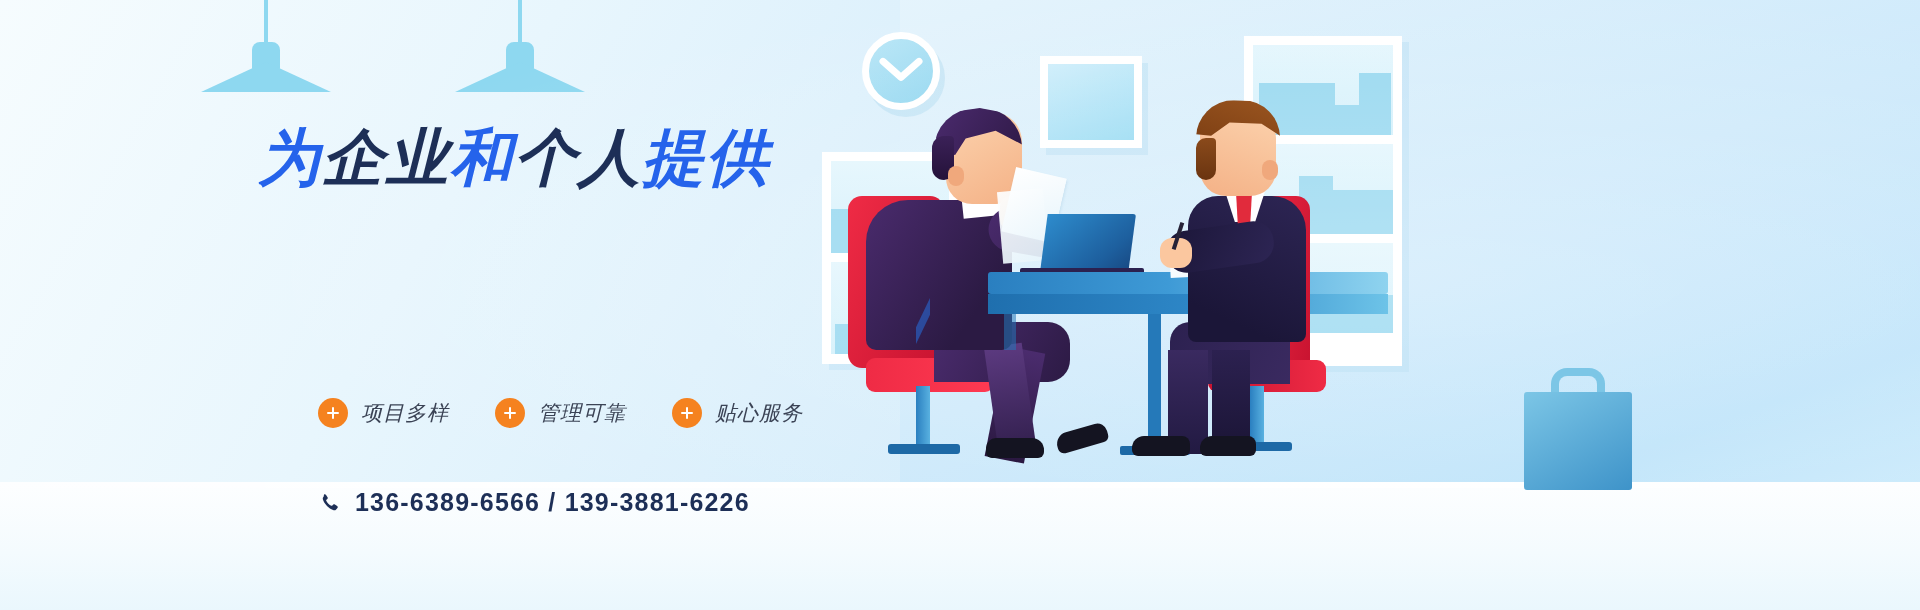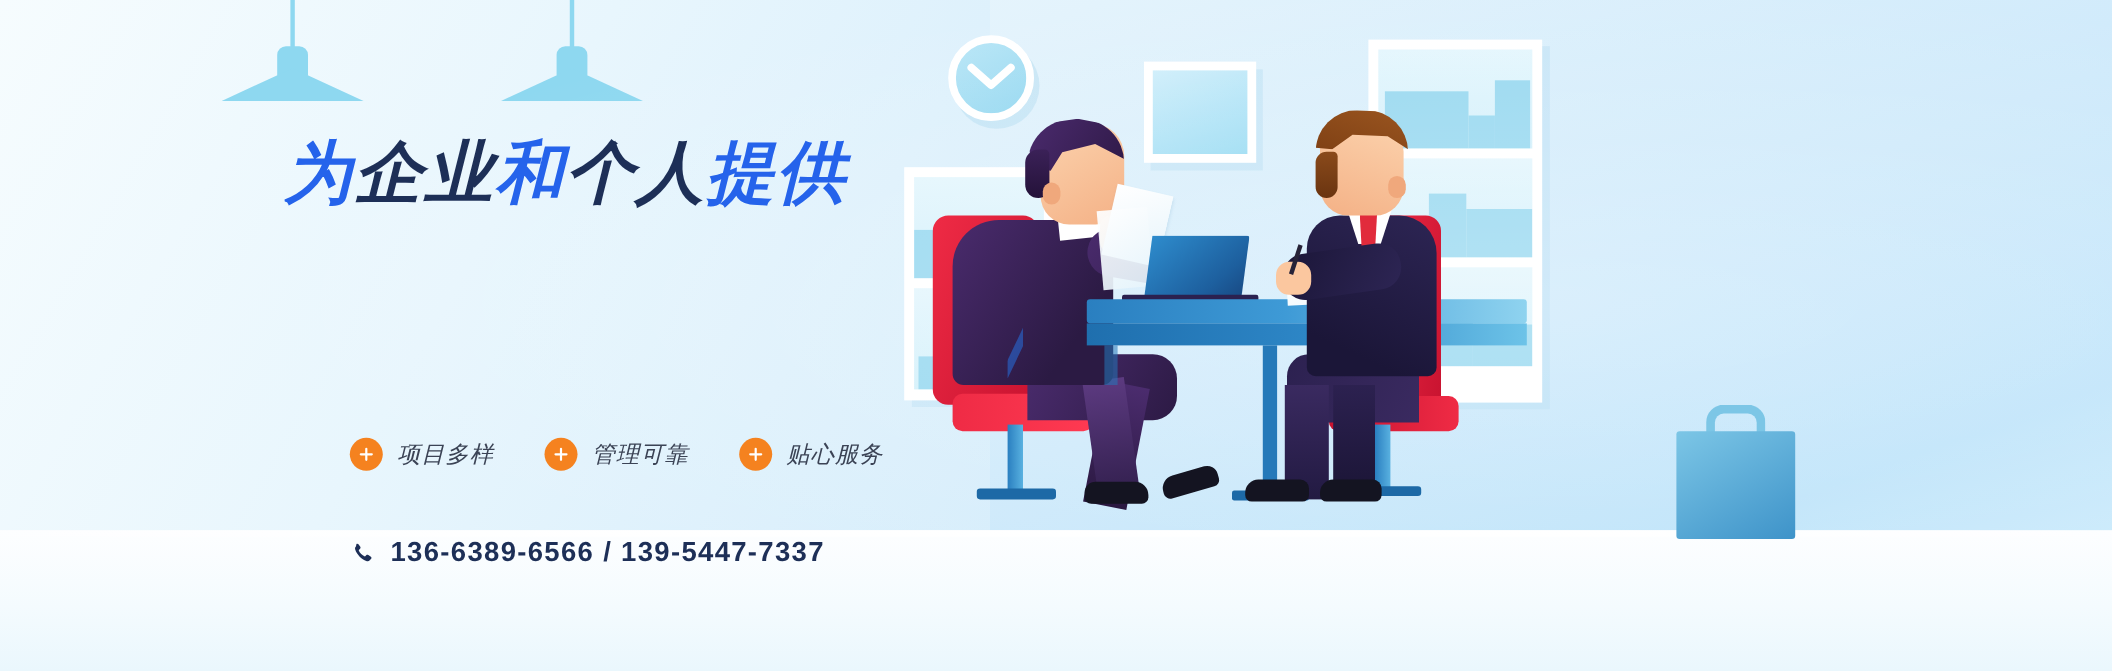--- a/index.html
+++ b/index.html
@@ -344,17 +344,17 @@
       <div class="feature">
         <span class="dot"></span>
         <span class="flabel">贴心服务</span>
       </div>
     </div>
 
     <div class="phone">
       <svg class="phone-icon" viewBox="0 0 24 24">
         <path d="M6.6 2.8c.6-.5 1.5-.4 2 .3l1.8 2.5c.4.6.3 1.4-.2 1.9l-1 .9c-.3.3-.4.7-.2 1.1.5 1.1 1.3 2.2 2.3 3.2 1 1 2.1 1.8 3.2 2.3.4.2.8.1 1.1-.2l.9-1c.5-.5 1.3-.6 1.9-.2l2.5 1.8c.7.5.8 1.4.3 2l-1.4 1.6c-.7.8-1.8 1.1-2.8.8-2.5-.7-5-2.3-7.2-4.5C7.6 13 6 10.5 5.3 8c-.3-1 0-2.1.8-2.8z" fill="#1d2f57"></path>
       </svg>
-      <span class="pnum">136-6389-6566 / 139-5447-7337</span>
+      <span class="pnum">136-6389-6566 / 139-3881-6226</span>
     </div>
 
   </div>
 </div>
 
 </body></html>

